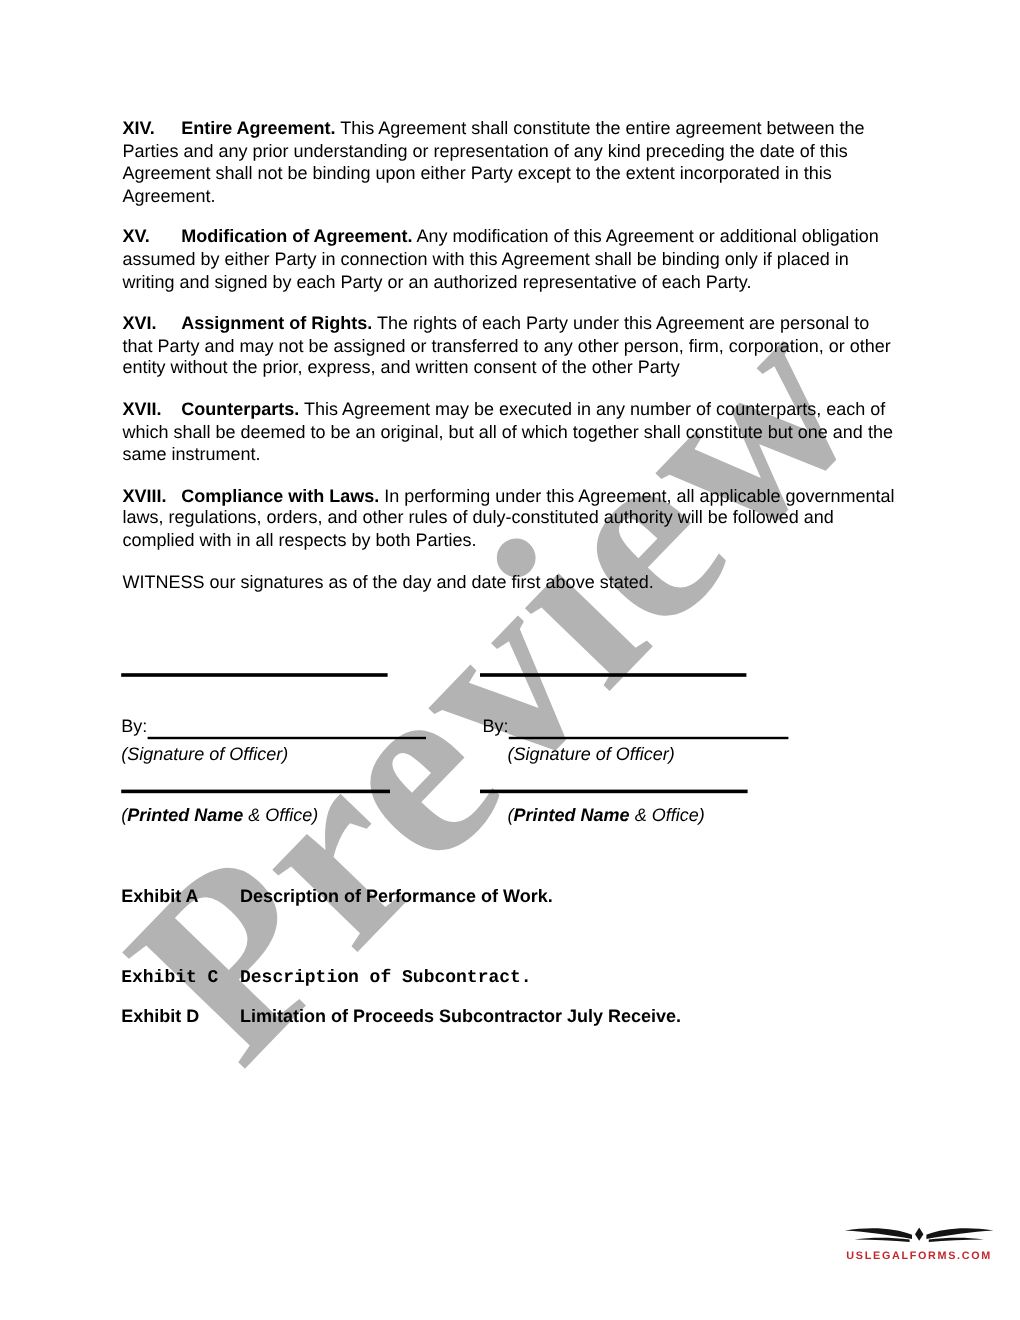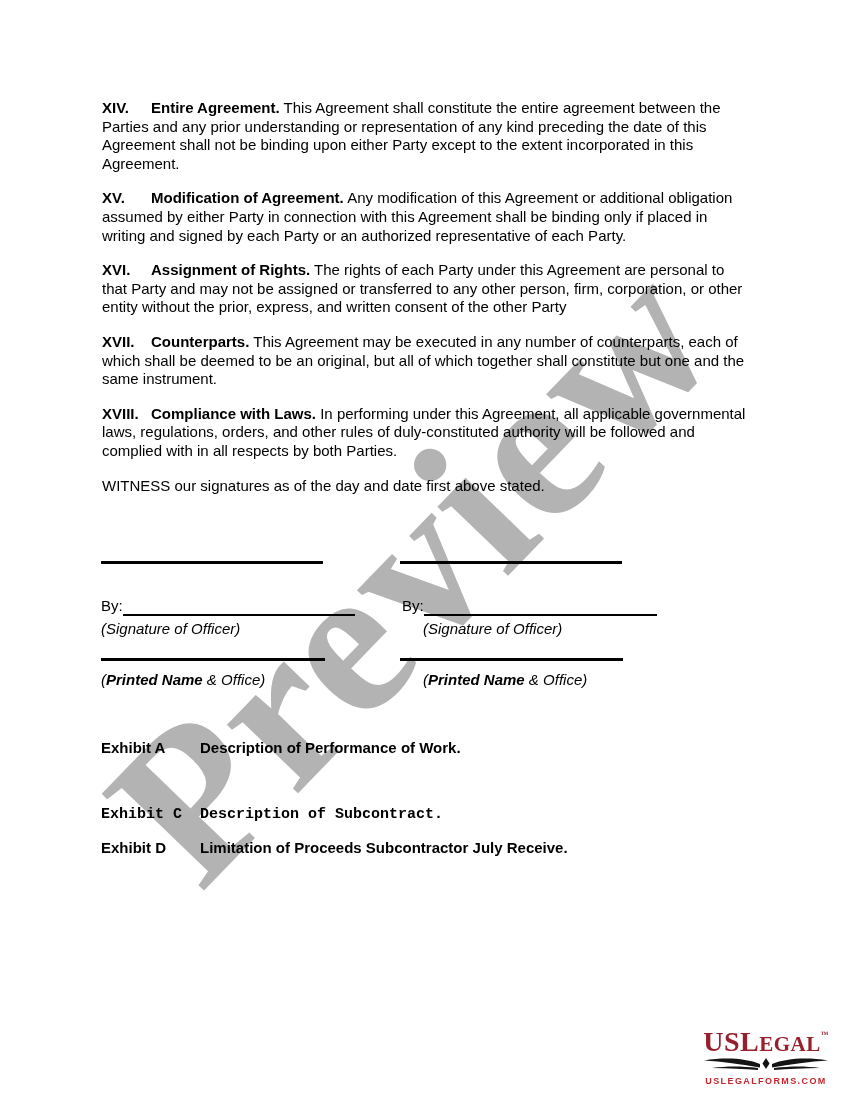--- a/index.html
+++ b/index.html
@@ -159,21 +159,20 @@
   <div class="thick-rule" style="left:400px; top:658px; width:223px;"></div>
 
   <div class="abs caption" style="left:101px; top:671px;"><span>(</span><span class="cap-bold">Printed Name</span><span> &amp; Office)</span></div>
   <div class="abs caption" style="left:423px; top:671px;"><span>(</span><span class="cap-bold">Printed Name</span><span> &amp; Office)</span></div>
 
   <div class="exhibit-row" style="left:101px; top:739px;"><span class="exh-label">Exhibit A</span><span>Description of Performance of Work.</span></div>
   <div class="exhibit-row" style="left:101px; top:806px;font-family:Liberation Mono, monospace;"><span class="exh-label">Exhibit C</span><span>Description of Subcontract.</span></div>
   <div class="exhibit-row" style="left:101px; top:839px;"><span class="exh-label">Exhibit D</span><span>Limitation of Proceeds Subcontractor July Receive.</span></div>
 
   <div class="logo">
-    <div class="logo-text" id="logo-text" style="color: rgb(150, 32, 46);"><span>US</span><span>L</span><span class="sc">EGAL</span><span class="logo-tm" style="color: rgb(150, 32, 46);">™</span></div>
     <svg class="logo-wings" width="128" height="13" viewBox="0 0 128 13">
       <path d="M64 0 L67.5 5.5 L64 11 L60.5 5.5 Z" fill="#141414"></path>
       <path d="M58 6 C 44 0.5, 24 -1, 2 2.5 C 20 3.5, 40 6.5, 58 9.5 Z" fill="#141414"></path>
       <path d="M56 10 C 40 8, 24 8, 10 10 C 26 10, 42 11.2, 56 12 Z" fill="#141414"></path>
       <path d="M70 6 C 84 0.5, 104 -1, 126 2.5 C 108 3.5, 88 6.5, 70 9.5 Z" fill="#141414"></path>
       <path d="M72 10 C 88 8, 104 8, 118 10 C 102 10, 86 11.2, 72 12 Z" fill="#141414"></path>
     </svg>
     <div class="logo-url" id="logo-url" style="color: rgb(193, 39, 45);">USLEGALFORMS.COM</div>
   </div>
 

